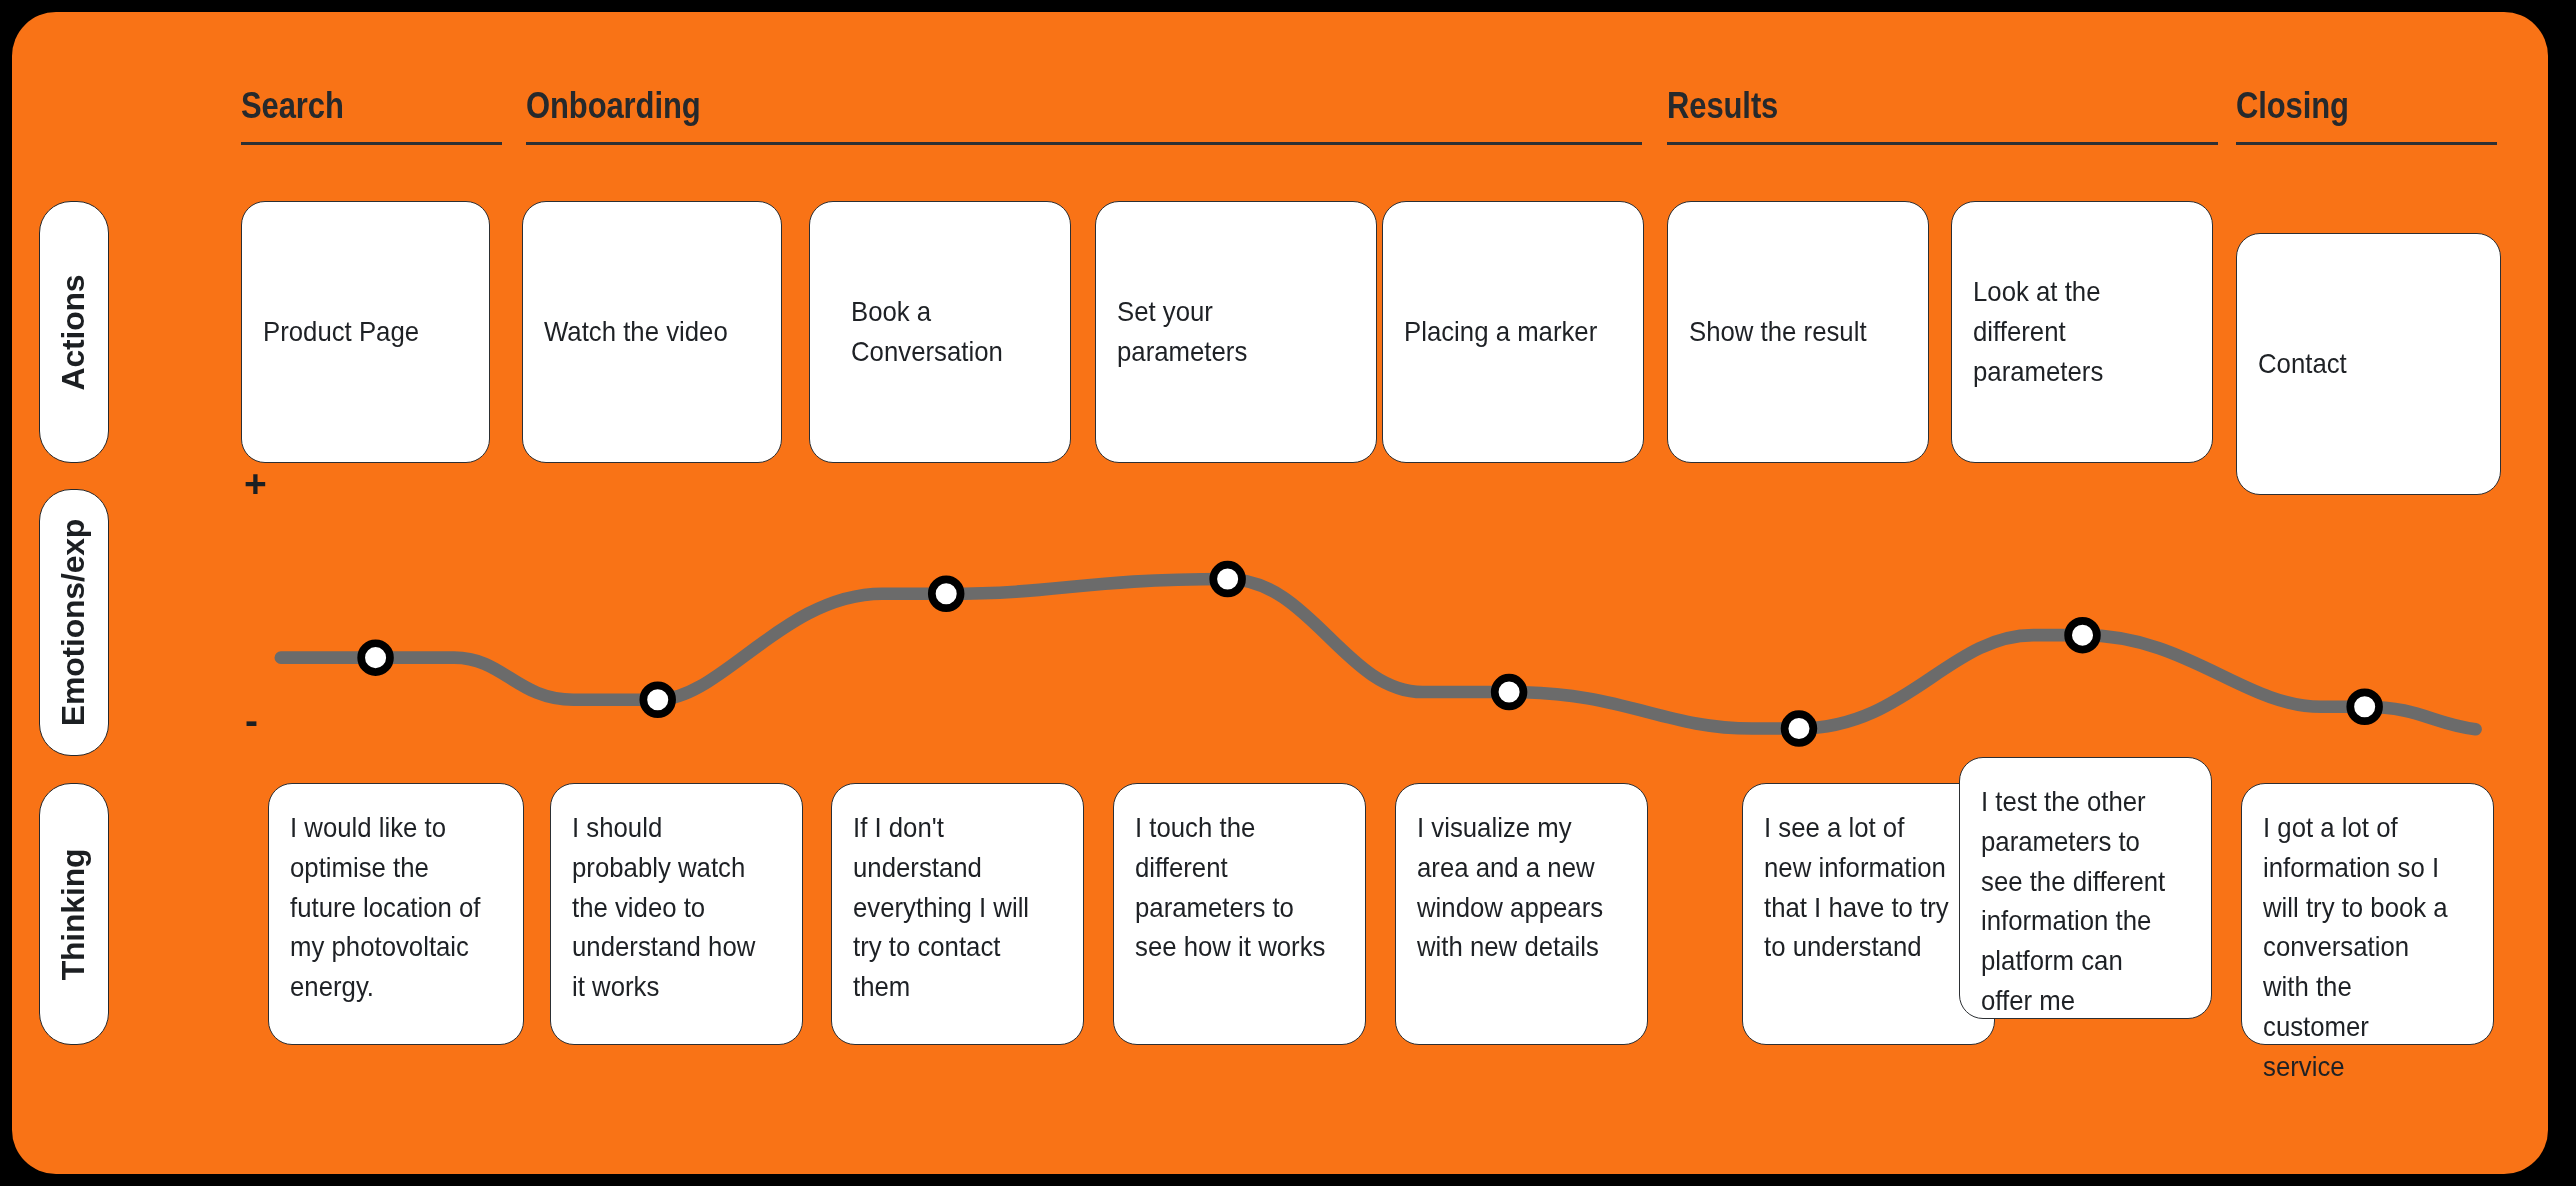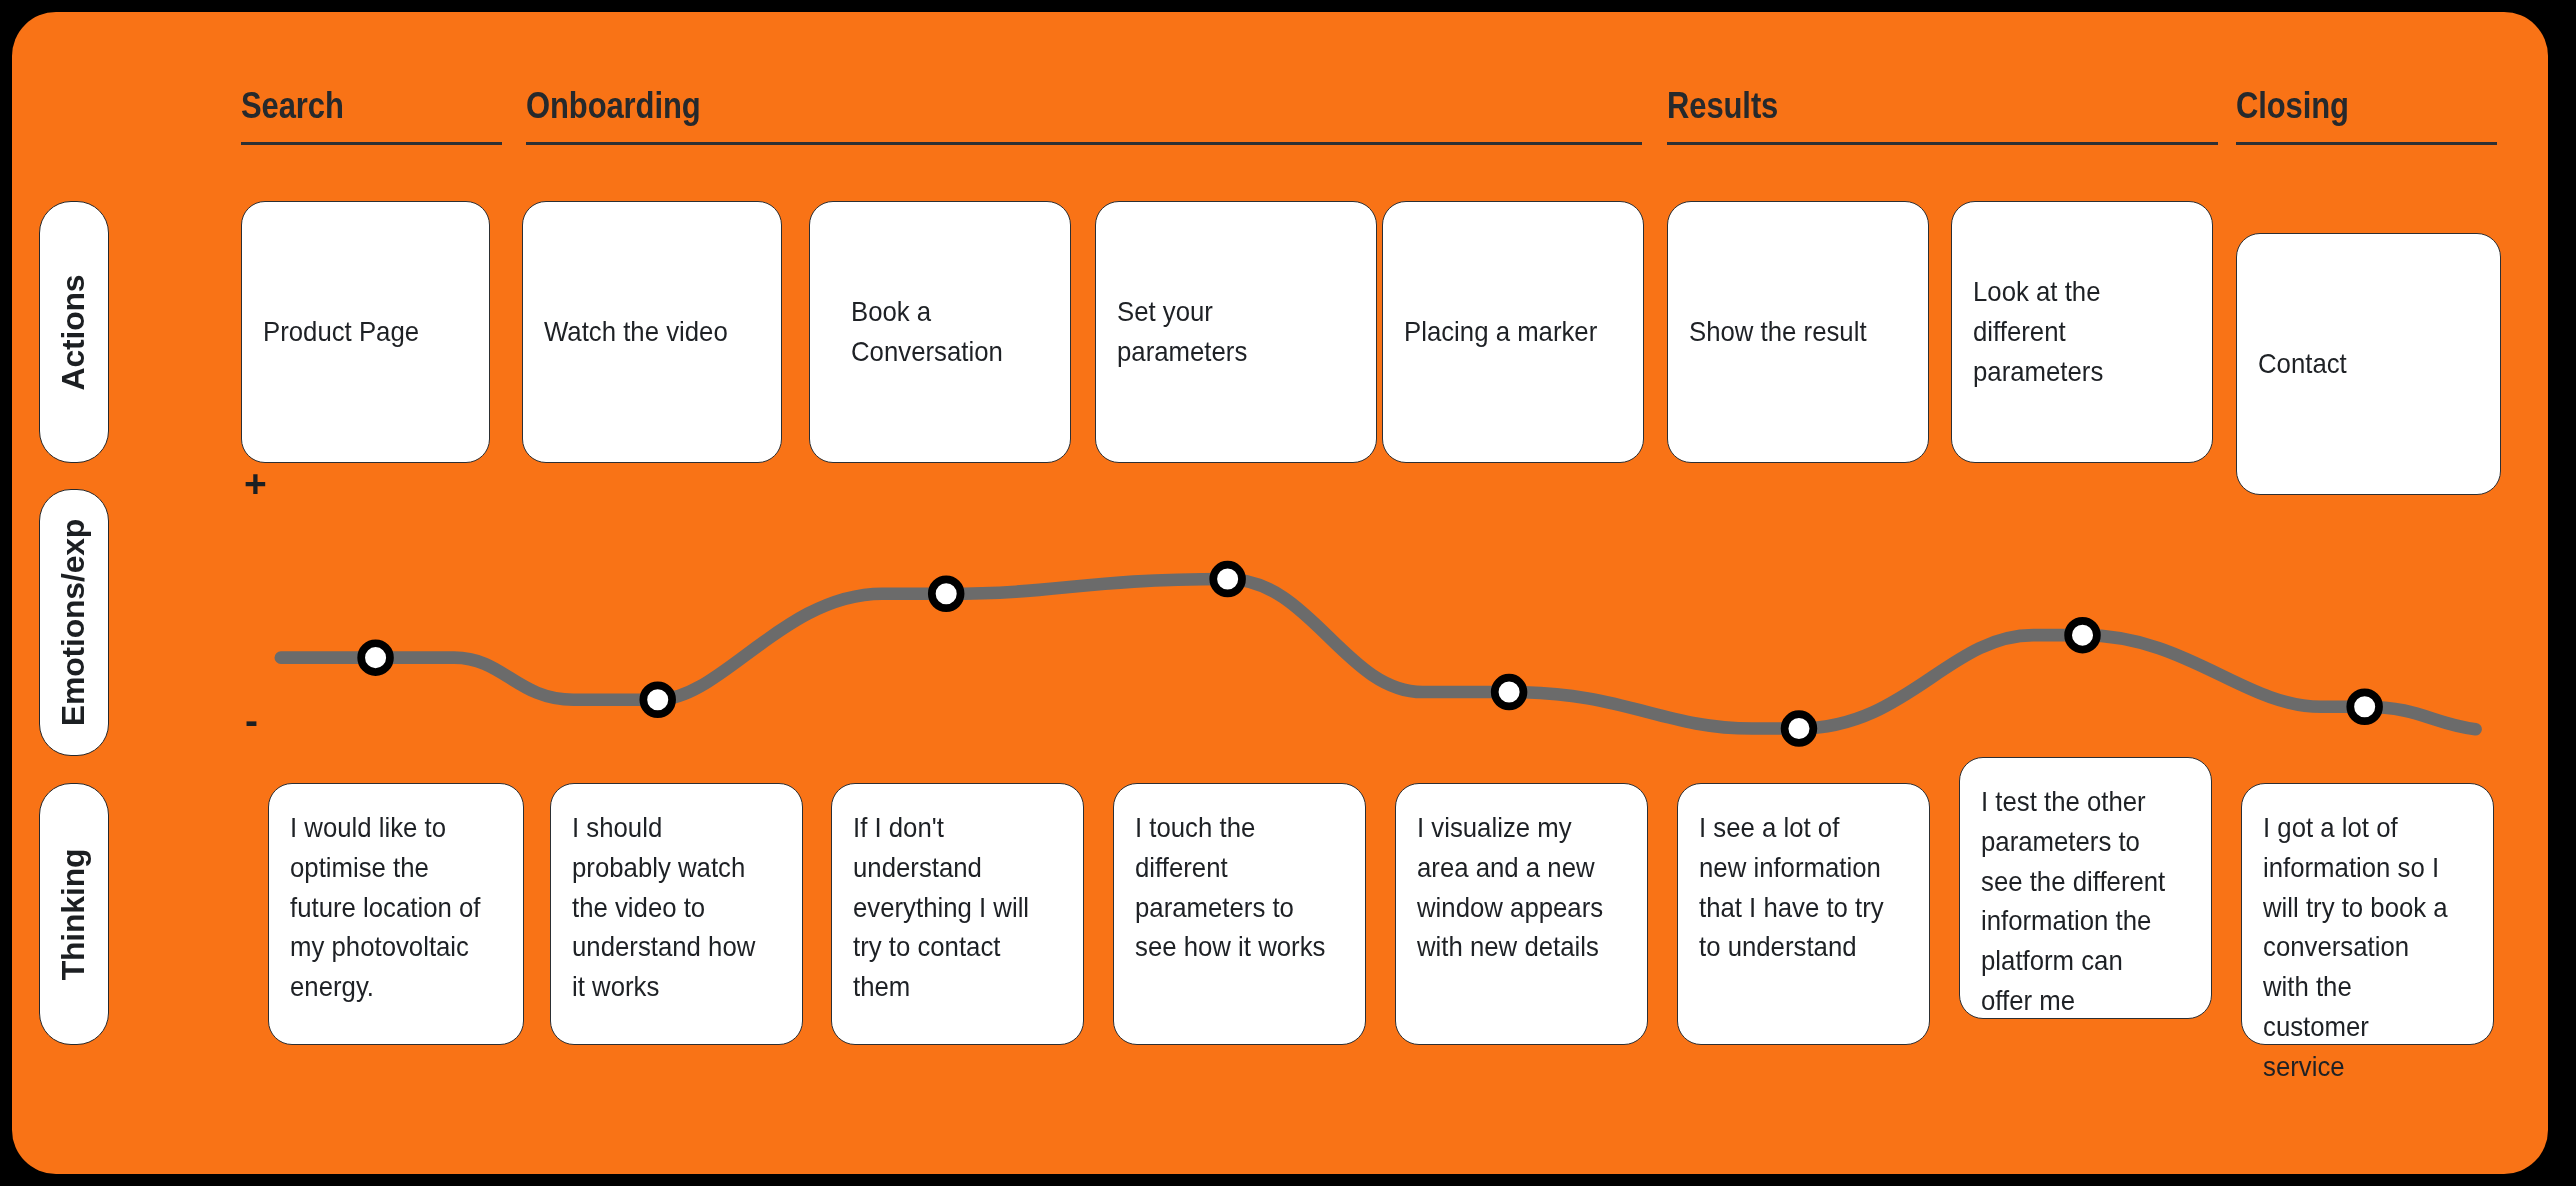--- a/index.html
+++ b/index.html
@@ -196,21 +196,21 @@
     </div>
   <div class="card thinking" style="left: 819px; width: 253px; top: 771px; height: 262px; justify-content: flex-end;">
       <div class="card-text">If I don't understand everything I will try to contact them</div>
     </div>
   <div class="card thinking" style="left: 1101px; width: 253px; top: 771px; height: 262px;">
       <div class="card-text">I touch the different parameters to see how it works</div>
     </div>
   <div class="card thinking" style="left: 1383px; width: 253px; top: 771px; height: 262px;">
       <div class="card-text">I visualize my area and a new window appears with new details</div>
     </div>
-  <div class="card thinking" style="left: 1665px; width: 253px; top: 771px; height: 262px;">
+  <div class="card thinking" style="left: 1730px; width: 253px; top: 771px; height: 262px;">
       <div class="card-text">I see a lot of new information that I have to try to understand</div>
     </div>
   <div class="card thinking" style="left: 1947px; width: 253px; top: 745px; height: 262px;">
       <div class="card-text">I test the other parameters to see the different information the platform can offer me</div>
     </div>
   <div class="card thinking" style="left: 2229px; width: 253px; top: 771px; height: 262px;">
       <div class="card-text">I got a lot of information so I will try to book a conversation with the customer service</div>
     </div>
 
 </div>

